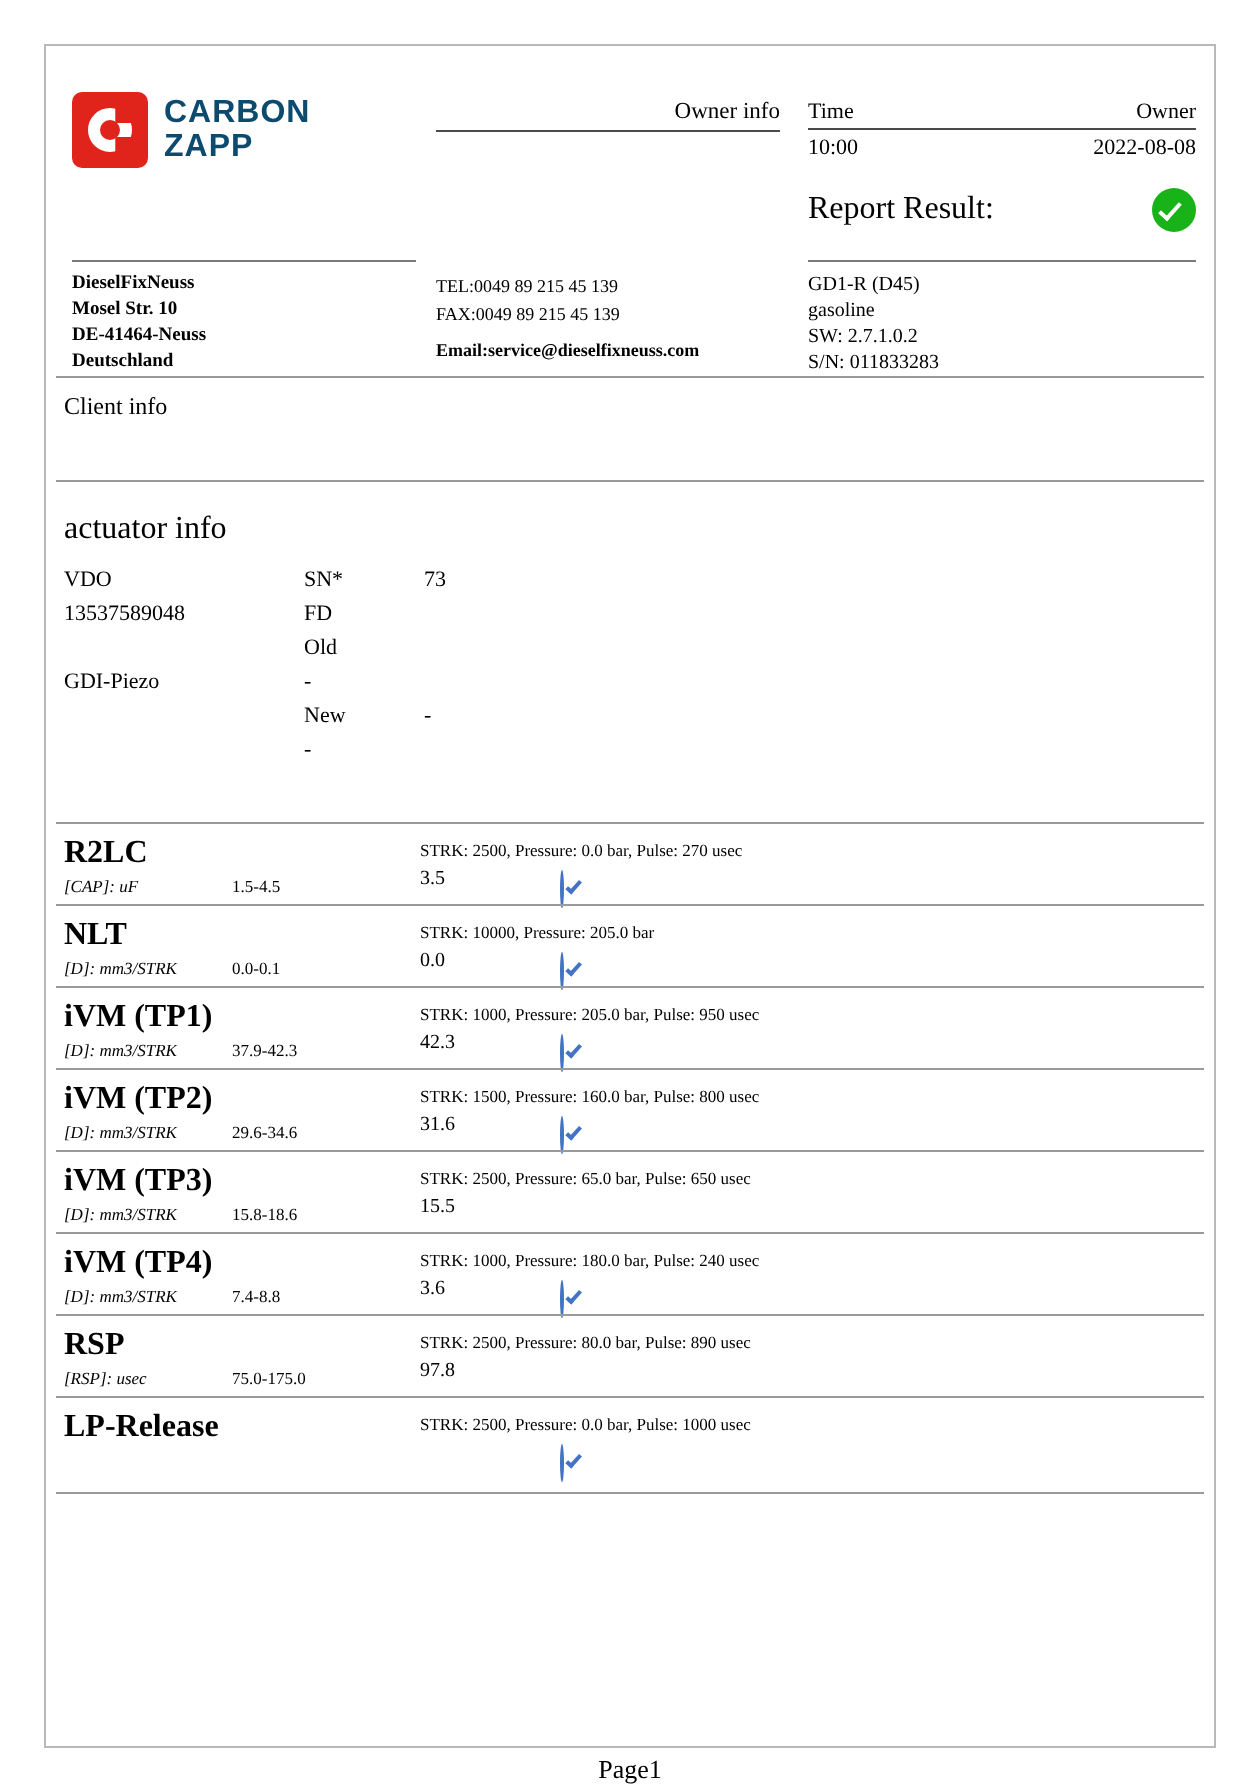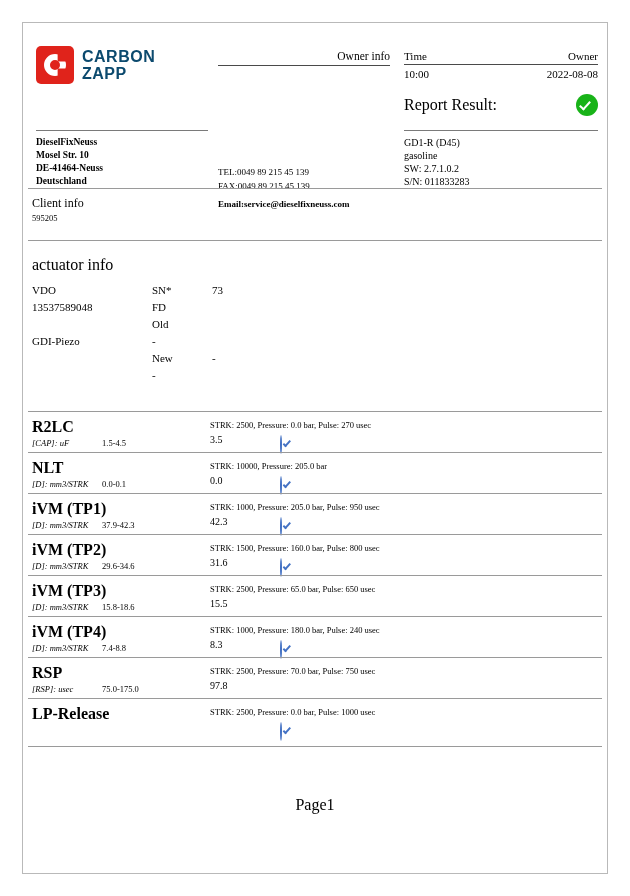--- a/index.html
+++ b/index.html
@@ -172,21 +172,20 @@
     font-weight: bold;
     line-height: 13px;
   }
   .contact {
     position: absolute;
     left: 190px;
     top: 100px;
     width: 180px;
     font-size: 9px;
     line-height: 14px;
-    margin-top: 29px;
   }
   .contact .email { padding-top: 4px; font-weight: bold; }
   .devinfo {
     position: absolute;
     left: 376px;
     top: 100px;
     width: 194px;
     font-size: 10px;
     line-height: 13px;
   }
@@ -247,21 +246,21 @@
   }
   .test-row .unit {
     position: absolute;
     left: 4px;
     top: 26px;
     font-size: 8.5px;
     font-style: italic;
   }
   .test-row .range {
     position: absolute;
-    left: 74px;
+    left: 88px;
     top: 26px;
     font-size: 8.5px;
   }
   .test-row .params {
     position: absolute;
     left: 182px;
     top: 8px;
     font-size: 8.5px;
   }
   .test-row .value {
@@ -279,24 +278,24 @@
   .tests-bottom {
     position: absolute;
     left: 28px;
     width: 574px;
     border-bottom: 1px solid #9a9a9a;
   }
 
   .footer {
     position: absolute;
     left: 28px;
-    top: 796px;
+    top: 877px;
     width: 574px;
     text-align: center;
-    font-size: 16px;
+    font-size: 13px;
   }
 </style>
 </head>
 <body>
 
 <div class="page">
   <div class="frame"></div>
 
   <div class="header">
 
@@ -351,21 +350,20 @@
       <div>gasoline</div>
       <div>SW: 2.7.1.0.2</div>
       <div>S/N: 011833283</div>
     </div>
   </div>
 
   <div class="sep" style="top:188px;"></div>
 
   <div class="client">
     <div class="title">Client info</div>
-    <div class="val">595205</div>
   </div>
 
   <div class="sep" style="top:240px;"></div>
 
   <div class="actuator-title">actuator info</div>
 
   <div class="actuator">
     <div class="act-col1">
       <div>VDO</div>
       <div>13537589048</div>
@@ -437,29 +435,29 @@
       <div class="params">STRK: 2500, Pressure: 65.0 bar, Pulse: 650 usec</div>
       <div class="value">15.5</div>
       <div class="status"><span class="tick small"></span></div>
     </div>
 
     <div class="test-row">
       <div class="name">iVM (TP4)</div>
       <div class="unit">[D]: mm3/STRK</div>
       <div class="range">7.4-8.8</div>
       <div class="params">STRK: 1000, Pressure: 180.0 bar, Pulse: 240 usec</div>
-      <div class="value">8.3</div>
+      <div class="value">3.6</div>
       <div class="status"><span class="tick small blue"></span></div>
     </div>
 
     <div class="test-row">
       <div class="name">RSP</div>
       <div class="unit">[RSP]: usec</div>
       <div class="range">75.0-175.0</div>
-      <div class="params">STRK: 2500, Pressure: 70.0 bar, Pulse: 750 usec</div>
+      <div class="params">STRK: 2500, Pressure: 80.0 bar, Pulse: 890 usec</div>
       <div class="value">97.8</div>
       <div class="status"><span class="tick small"></span></div>
     </div>
 
     <div class="test-row norange">
       <div class="name">LP-Release</div>
       <div class="unit"></div>
 
       <div class="params">STRK: 2500, Pressure: 0.0 bar, Pulse: 1000 usec</div>
       <div class="value"></div>

